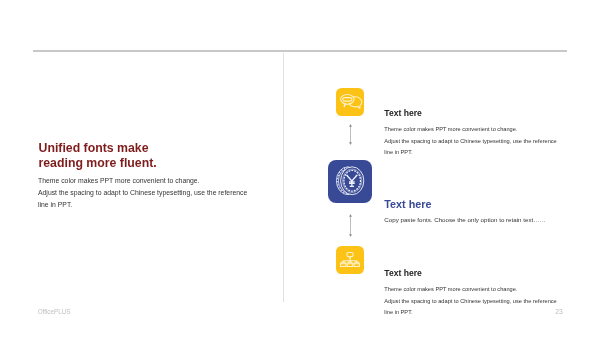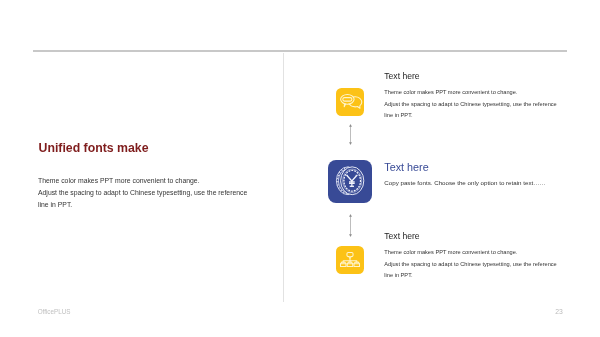--- a/index.html
+++ b/index.html
@@ -7,36 +7,37 @@
   .slide{position:relative;width:600px;height:337px;background:#ffffff;will-change:transform;}
   .top-rule{position:absolute;left:33px;top:50px;width:534px;height:1.5px;background:#c8c8c8;}
   .v-rule{position:absolute;left:283px;top:53px;width:1px;height:249px;background:#e2e2e2;}
   .title{position:absolute;left:38.5px;top:141px;font-size:12.3px;font-weight:bold;color:#7f1d1d;line-height:14.6px;}
   .lead{position:absolute;left:38px;top:174.5px;font-size:6.85px;color:#343434;line-height:12.15px;}
   .badge{position:absolute;}
   .badge.sm{width:28px;height:28px;left:336px;border-radius:5.5px;}
   .badge.lg{width:44px;height:43px;left:328px;border-radius:8px;}
   .badge svg{display:block;position:absolute;left:0;top:0;}
   .rt{position:absolute;left:384.3px;}
-  .rt .hd{font-weight:normal;white-space:nowrap;}
+  .rt .hd{font-weight:bold;white-space:nowrap;margin-top:37px;}
   .rt .bd{color:#343434;font-size:5.65px;line-height:11.6px;white-space:nowrap;}
   .conn{position:absolute;left:347.5px;}
   .conn svg{display:block;}
   .foot-left{position:absolute;left:37.7px;top:307.5px;font-size:6.3px;color:#c0c0c0;}
   .foot-right{position:absolute;left:555.3px;top:307.5px;font-size:6.8px;color:#bbbbbb;}
 </style>
 </head>
 <body>
 
 <div class="slide">
   <div class="top-rule"></div>
   <div class="v-rule"></div>
 
   <div class="title">
     <div>Unified fonts make</div>
+    <div>reading more fluent.</div>
   </div>
 
   <div class="lead">
     <div>Theme color makes PPT more convenient to change.</div>
     <div>Adjust the spacing to adapt to Chinese typesetting, use the reference</div>
     <div>line in PPT.</div>
   </div>
 
   <div class="badge sm" style="top:88px;background:#fcc216">
     <svg width="28" height="28" viewBox="0 0 28 28">

